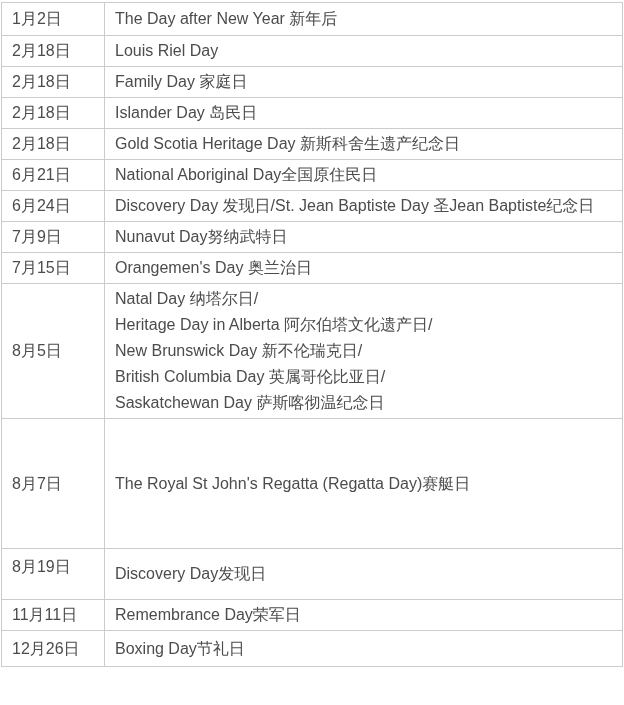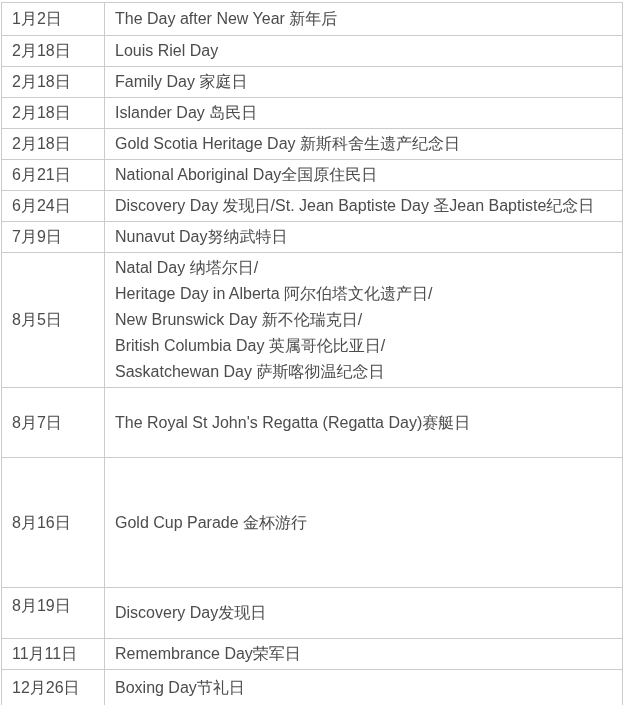--- a/index.html
+++ b/index.html
@@ -89,39 +89,39 @@
   <tr>
     <td class="col-date">6月24日</td>
     <td class="col-holiday">Discovery Day 发现日/St. Jean Baptiste Day 圣Jean Baptiste纪念日</td>
   </tr>
 
   <tr>
     <td class="col-date">7月9日</td>
     <td class="col-holiday">Nunavut Day努纳武特日</td>
   </tr>
 
+  <tr>
+    <td class="col-date">7月15日</td>
+    <td class="col-holiday">Orangemen's Day 奥兰治日</td>
+  </tr>
 
   <tr>
     <td class="col-date">8月5日</td>
     <td class="col-holiday">Natal Day 纳塔尔日/
 Heritage Day in Alberta 阿尔伯塔文化遗产日/
 New Brunswick Day 新不伦瑞克日/
 British Columbia Day 英属哥伦比亚日/
 Saskatchewan Day 萨斯喀彻温纪念日</td>
   </tr>
 
   <tr>
     <td class="col-date">8月7日</td>
     <td class="col-holiday">The Royal St John's Regatta (Regatta Day)赛艇日</td>
   </tr>
 
-  <tr>
-    <td class="col-date">8月16日</td>
-    <td class="col-holiday">Gold Cup Parade 金杯游行</td>
-  </tr>
 
   <tr>
     <td class="col-date">8月19日</td>
     <td class="col-holiday">Discovery Day发现日</td>
   </tr>
 
   <tr>
     <td class="col-date">11月11日</td>
     <td class="col-holiday">Remembrance Day荣军日</td>
   </tr>

